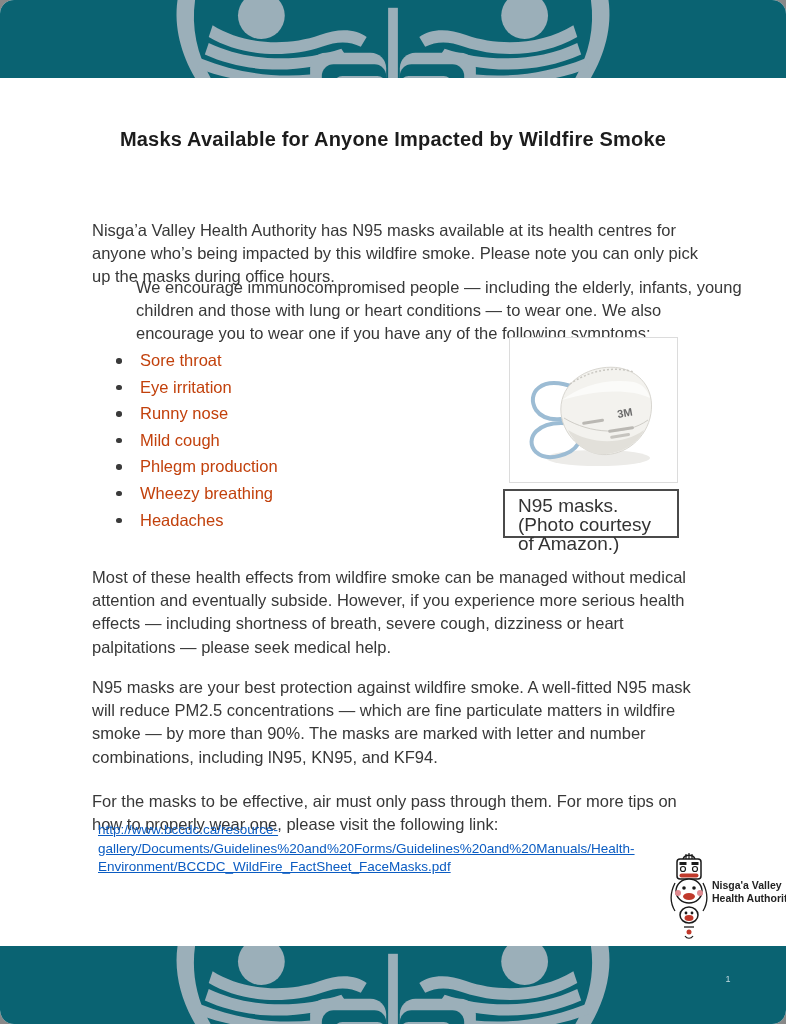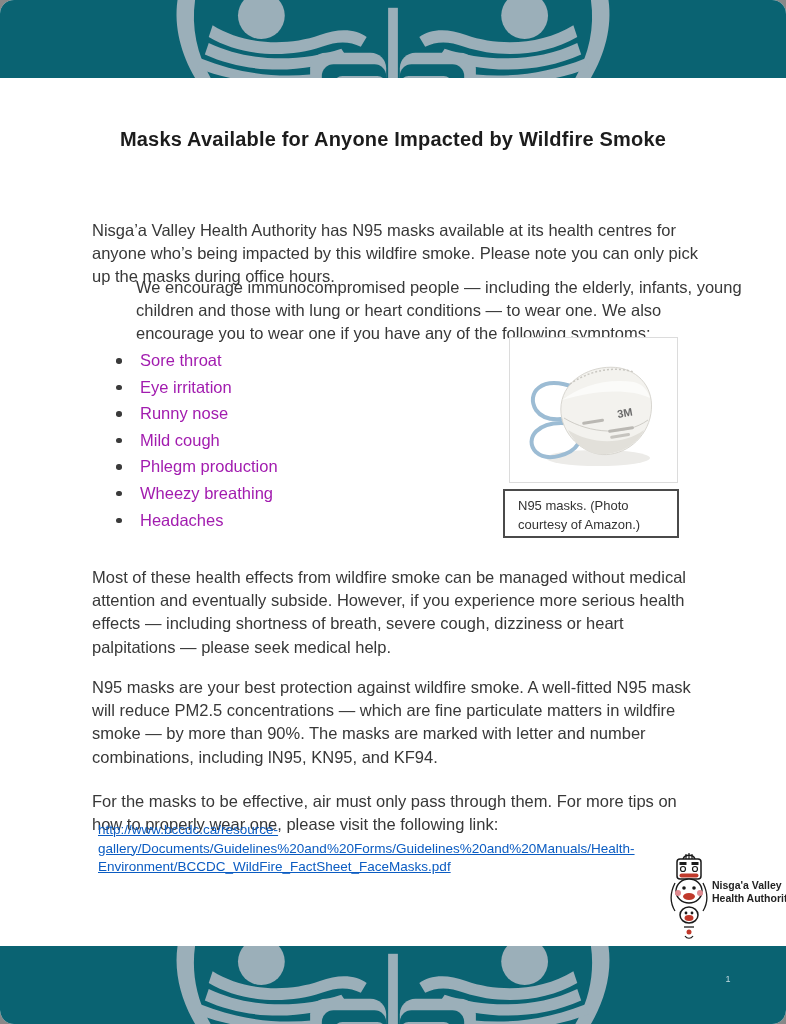--- a/index.html
+++ b/index.html
@@ -27,36 +27,36 @@
     font-size:16.5px;line-height:23.4px;color:#383838;
   }
   .p1{top:202px;}
   .p2{top:259px;margin-left:44px;}
   .p3{top:549px;}
   .p4{top:659px;}
   .p5{top:773px;}
   
   .symptom-list{
     position:absolute;left:110px;top:347px;margin:0;padding:0;list-style:none;
-    font-size:16.5px;color:#a21caf;
+    font-size:16.5px;color:#c2410c;
   }
   .symptom-list li{position:relative;padding-left:30px;line-height:26.6px;}
   .symptom-list li::before{
     content:"";position:absolute;left:6px;top:11px;width:5.5px;height:5.5px;
     border-radius:50%;background:#3a3a3a;
   }
   
   .mask-figure{
     position:absolute;left:509px;top:337px;width:169px;height:146px;
     background:#fff;border:1px solid #dcdcdc;box-sizing:border-box;
   }
   .mask-caption{
     position:absolute;left:503px;top:489px;width:176px;height:49px;
     border:2px solid #4a4a4a;box-sizing:border-box;background:#fff;
-    font-size:13px;line-height:19px;color:#333;padding:5px 10px 0 13px;
+    font-size:19px;line-height:19px;color:#333;padding:5px 10px 0 13px;
   }
   
   .link-block{position:absolute;left:92px;top:821px;width:606px;margin-left:6px;}
   .link-block a{
     display:block;color:#0b5cc2;text-decoration:underline;
     font-size:13.5px;line-height:18.6px;word-break:break-all;
   }
   
   .logo{position:absolute;left:668px;top:853px;width:112px;height:88px;}
   .logo-mark{position:absolute;left:0;top:0;}

